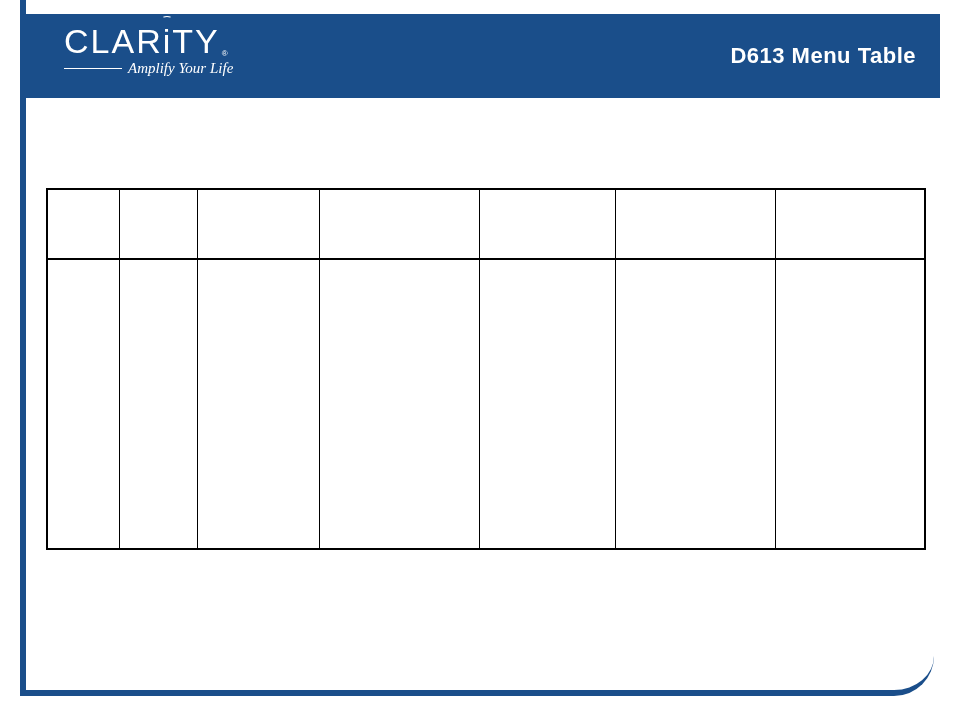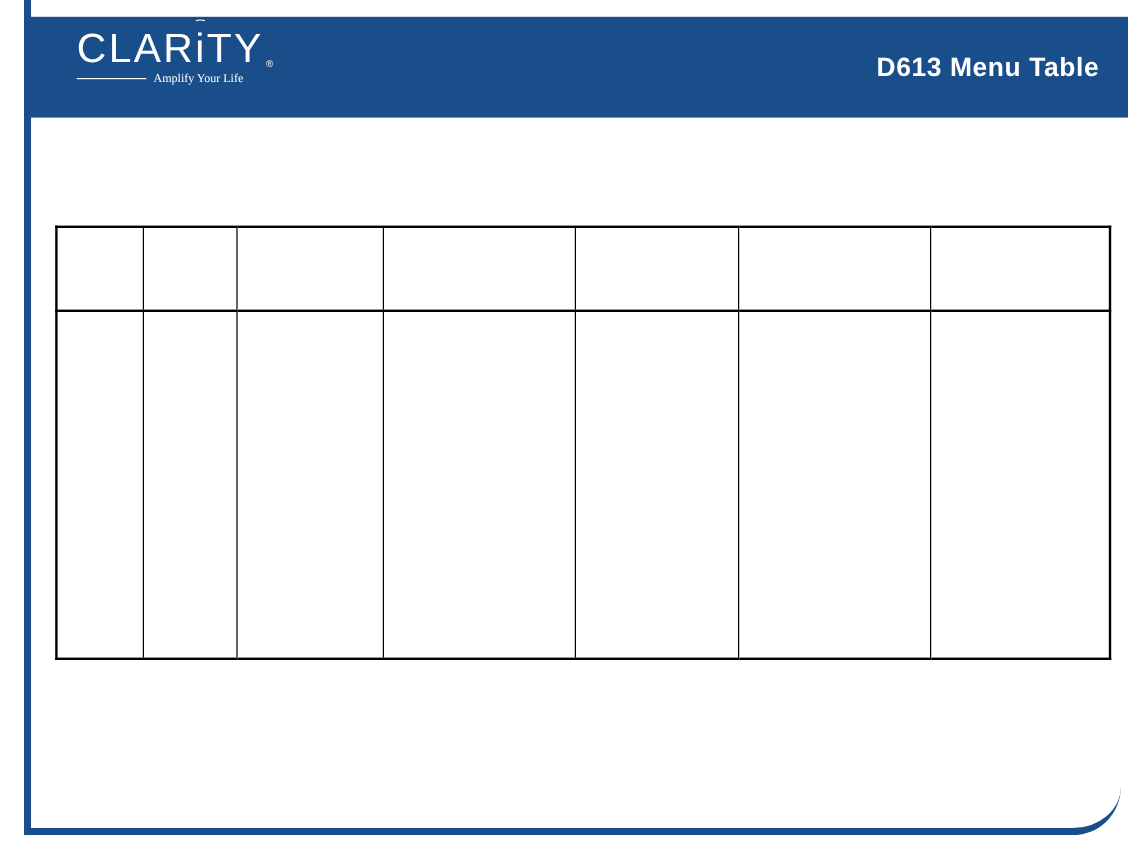--- a/index.html
+++ b/index.html
@@ -72,21 +72,22 @@
     align-items: center;
     gap: 6px;
     margin-top: 2px;
   }
   .tagline-wrap .line {
     flex: 0 0 58px;
     height: 1px;
     background: #fff;
   }
   .tagline {
-    font-size: 10px;
+    font-size: 15px;
+    font-style: italic;
     font-family: Georgia, "Times New Roman", serif;
     white-space: nowrap;
   }
   .title {
     position: absolute;
     right: 24px;
     top: 50%;
     transform: translateY(-50%);
     color: #fff;
     font-size: 22px;

